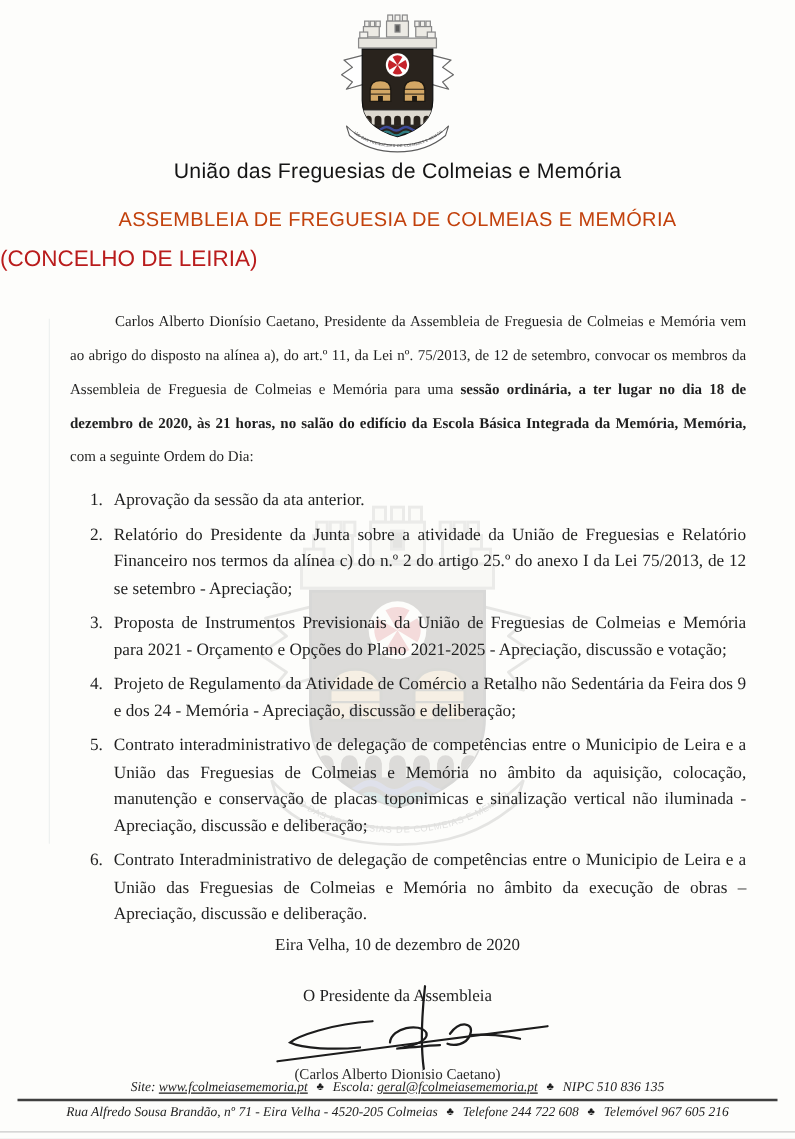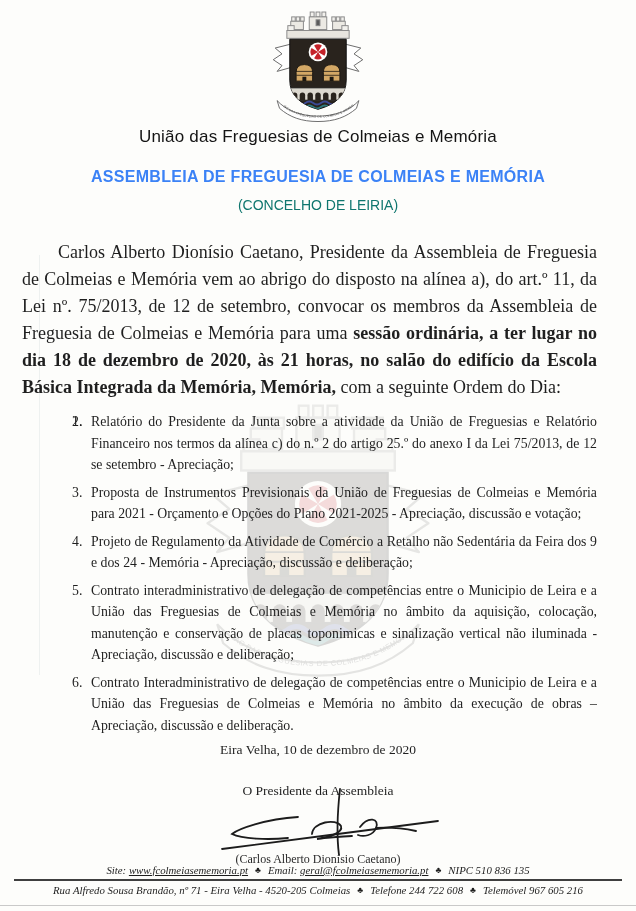--- a/index.html
+++ b/index.html
@@ -11,36 +11,36 @@
   
   .crest-top { display:block; margin:8px auto 0; }
   .org-name {
     text-align:center; margin-top:0;
     font-family:"Liberation Sans", sans-serif;
     font-size:17px; font-weight:500; color:#141414; letter-spacing:.2px;
   }
   .doc-title {
     text-align:center; margin-top:21px;
     font-family:"Liberation Sans", sans-serif;
-    font-size:16px; font-weight:bold; color:#3b82f6; letter-spacing:.3px;
+    font-size:16px; font-weight:normal; color:#c2410c; letter-spacing:.3px;
   }
   .doc-subtitle {
-    text-align:center; margin-top:11px;
+    margin-top:11px;
     font-family:"Liberation Sans", sans-serif;
-    font-size:14px; color:#0f766e;
+    font-size:18px; color:#b91c1c;
   }
   .doc-type {
     text-align:center; margin-top:11px;
     font-size:14.5px; font-weight:bold; letter-spacing:1.5px;
     text-decoration:underline;
   }
   
   .intro {
-    margin:26px 39px 0 22px;
-    font-size:18px; line-height:27px;
+    margin:26px 39px 0 56px;
+    font-size:12px; line-height:27px;
     text-align:justify; text-indent:36px;
   }
   .intro .b { font-weight:bold; }
   .agenda {
     margin:10px 39px 0 72px; padding:0; list-style:none;
     font-size:13.8px; line-height:21.5px; text-align:justify;
   }
   .agenda li { position:relative; padding-left:19px; margin-bottom:6px; }
   .agenda .num { position:absolute; left:0; top:0; }
   .dateline { text-align:center; margin-top:0; font-size:13.5px; }
@@ -159,21 +159,21 @@
     </svg>
 
     <div class="org-name">União das Freguesias de Colmeias e Memória</div>
 
     <div class="doc-title">ASSEMBLEIA DE FREGUESIA DE COLMEIAS E MEMÓRIA</div>
     <div class="doc-subtitle">(CONCELHO DE LEIRIA)</div>
 
     <p class="intro"><span>Carlos Alberto Dionísio Caetano, Presidente da Assembleia de Freguesia de Colmeias e Memória vem ao abrigo do disposto na alínea a), do art.º 11, da Lei nº. 75/2013, de 12 de setembro, convocar os membros da Assembleia de Freguesia de Colmeias e Memória para uma </span><span class="b">sessão ordinária, a ter lugar no dia 18 de dezembro de 2020, às 21 horas, no salão do edifício da Escola Básica Integrada da Memória, Memória,</span><span> com a seguinte Ordem do Dia:</span></p>
 
     <ol class="agenda">
-      <li><span class="num">1.</span></li>
+      <li><span class="num">1.</span><span>Aprovação da sessão da ata anterior.</span></li>
       <li><span class="num">2.</span><span>Relatório do Presidente da Junta sobre a atividade da União de Freguesias e Relatório Financeiro nos termos da alínea c) do n.º 2 do artigo 25.º do anexo I da Lei 75/2013, de 12 se setembro - Apreciação;</span></li>
       <li><span class="num">3.</span><span>Proposta de Instrumentos Previsionais da União de Freguesias de Colmeias e Memória para 2021 - Orçamento e Opções do Plano 2021-2025 - Apreciação, discussão e votação;</span></li>
       <li><span class="num">4.</span><span>Projeto de Regulamento da Atividade de Comércio a Retalho não Sedentária da Feira dos 9 e dos 24 - Memória - Apreciação, discussão e deliberação;</span></li>
       <li><span class="num">5.</span><span>Contrato interadministrativo de delegação de competências entre o Municipio de Leira e a União das Freguesias de Colmeias e Memória no âmbito da aquisição, colocação, manutenção e conservação de placas toponimicas e sinalização vertical não iluminada - Apreciação, discussão e deliberação;</span></li>
       <li><span class="num">6.</span><span>Contrato Interadministrativo de delegação de competências entre o Municipio de Leira e a União das Freguesias de Colmeias e Memória no âmbito da execução de obras – Apreciação, discussão e deliberação.</span></li>
     </ol>
 
     <div class="dateline">Eira Velha, 10 de dezembro de 2020</div>
     <div class="sig-role">O Presidente da Assembleia</div>
   </div>
@@ -185,21 +185,21 @@
       <path d="M102 47 C 103 35 126 31 131 39 C 134 47 114 51 107 52 C 118 51 135 49 142 49"></path>
       <path d="M150 40 C 158 29 170 31 166 41 C 163 49 153 50 148 48"></path>
       <path d="M166 41 C 180 40 196 42 206 44"></path>
       <path d="M12 62 C 70 54 170 42 228 34"></path>
     </g>
   </svg>
 
   <div class="signer-name">(Carlos  Alberto Dionísio Caetano)</div>
 
   <div class="footer-line1">
-    <span>Site: </span><span class="u">www.fcolmeiasememoria.pt</span><span class="club">♣</span><span>Email: </span><span class="u">geral@fcolmeiasememoria.pt</span><span class="club">♣</span><span>NIPC 510 836 135</span>
+    <span>Site: </span><span class="u">www.fcolmeiasememoria.pt</span><span class="club">♣</span><span>Escola: </span><span class="u">geral@fcolmeiasememoria.pt</span><span class="club">♣</span><span>NIPC 510 836 135</span>
   </div>
 
   <div class="footer-rule"></div>
 
   <div class="footer-line2">
     <span>Rua Alfredo Sousa Brandão, nº 71 - Eira Velha - 4520-205 Colmeias</span><span class="club">♣</span><span>Telefone 244 722 608</span><span class="club">♣</span><span>Telemóvel 967 605 216</span>
   </div>
 
   <div class="scan-edge-bottom"></div>
 </div>

